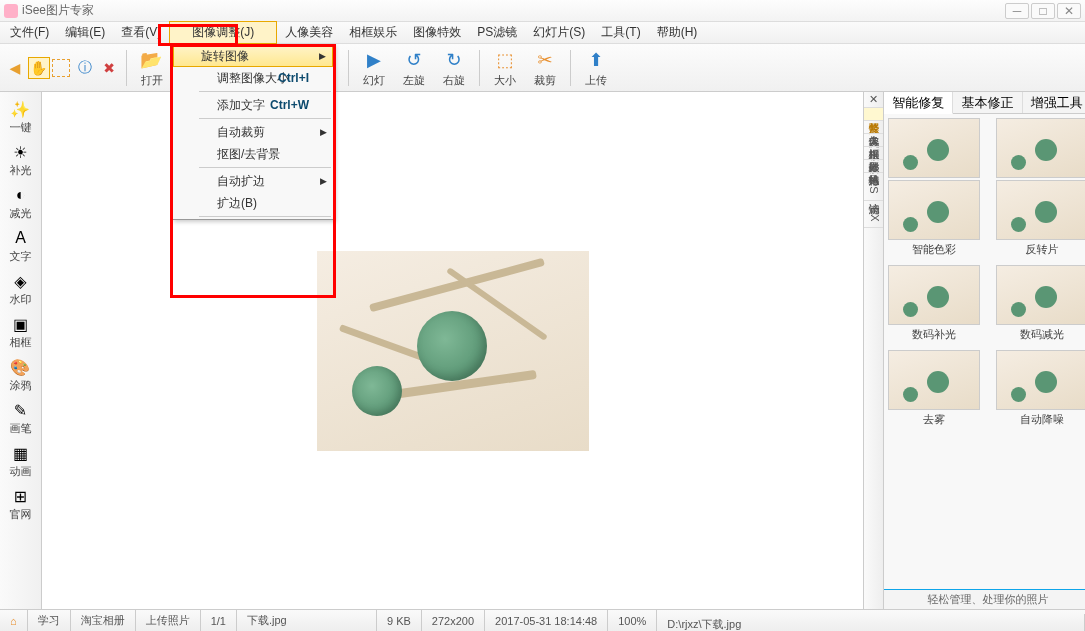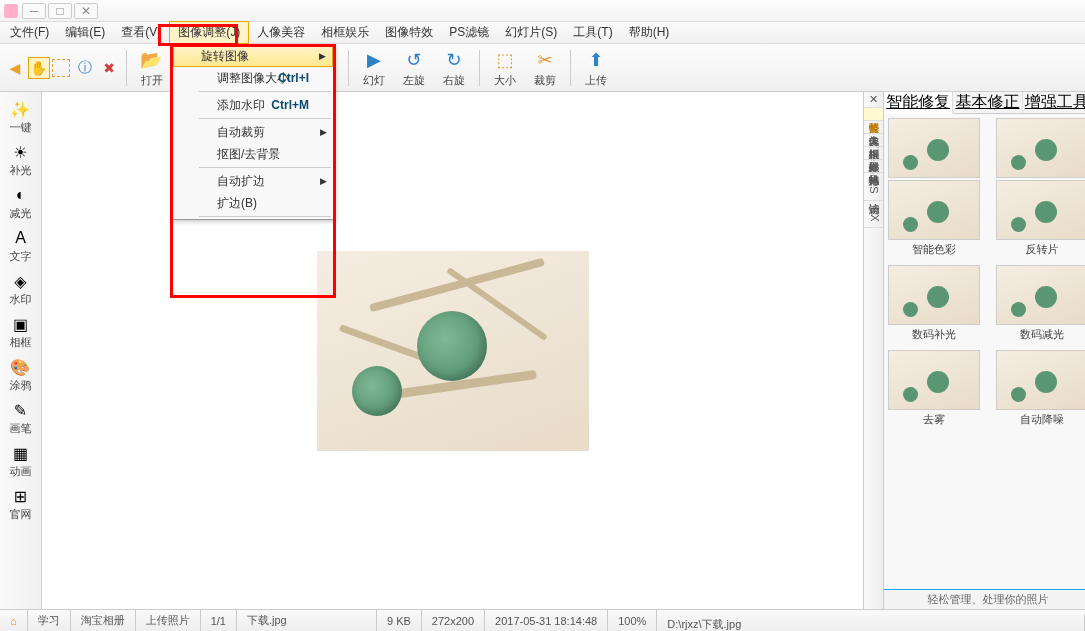--- a/index.html
+++ b/index.html
@@ -8,21 +8,21 @@
 
 .titlebar { height:22px; background:linear-gradient(#fdfdfd,#f3f3f3); display:flex; align-items:center; padding:0 4px; border-bottom:1px solid #ddd; }
 .titlebar .logo { width:14px; height:14px; background:#ffb0c8; border-radius:3px; margin-right:4px; }
 .titlebar .title { color:#666; flex:1; }
 .titlebar .winbtns { display:flex; gap:2px; }
 .titlebar .winbtn { width:24px; height:16px; display:flex; align-items:center; justify-content:center; color:#888; cursor:pointer; border:1px solid #ccc; border-radius:2px; background:#fafafa; }
 
 
 .menubar { height:22px; background:linear-gradient(#fbfbfb,#f0f0f0); display:flex; align-items:center; padding:0 2px; border-bottom:1px solid #ddd; }
 .menuitem { padding:3px 8px; cursor:pointer; color:#333; }
-.menuitem.active { background:#fff3c8; border:1px solid #e8a800; padding:2px 8px; }
+.menuitem.active { background:#fff3c8; border:1px solid #e8a800; padding:2px 22px; }
 
 
 .toolbar { height:48px; background:linear-gradient(#fcfcfc,#f0f0f0); border-bottom:1px solid #ccc; display:flex; align-items:center; padding:0 4px; gap:2px; }
 .tbgroup { display:flex; align-items:center; gap:2px; }
 .tbbtn { display:flex; flex-direction:column; align-items:center; justify-content:center; padding:2px 6px; cursor:pointer; border:1px solid transparent; border-radius:2px; }
 .tbbtn .ico { width:24px; height:24px; display:flex; align-items:center; justify-content:center; font-size:18px; }
 .tbbtn .lbl { font-size:11px; color:#444; margin-top:1px; }
 .tbsmall { width:22px; height:22px; display:flex; align-items:center; justify-content:center; border:1px solid transparent; cursor:pointer; font-size:14px; }
 .tbsmall.sel { background:#fff3c8; border-color:#e8a800; }
 .sep { width:1px; height:36px; background:#ccc; margin:0 4px; }
@@ -42,21 +42,21 @@
 
 
 .rightpanel { width:222px; background:#f8f8f8; border-left:1px solid #ccc; display:flex; }
 .vtabs { width:20px; background:linear-gradient(to right,#fafafa,#eee); border-right:1px solid #ccc; display:flex; flex-direction:column; }
 .vtab { writing-mode:vertical-rl; padding:6px 2px; font-size:11px; cursor:pointer; color:#555; border-bottom:1px solid #ddd; text-align:center; }
 .vtab.active { background:#fff8d0; color:#b87800; }
 .vtab.close { writing-mode:initial; height:16px; padding:0; display:flex; align-items:center; justify-content:center; }
 
 .rpcontent { flex:1; display:flex; flex-direction:column; }
 .rptabs { height:22px; display:flex; border-bottom:1px solid #ccc; background:#f4f4f4; }
-.rptab { flex:1; display:flex; align-items:center; justify-content:center; font-size:16px; cursor:pointer; border-right:1px solid #ddd;text-decoration:underline; }
+.rptab { flex:1; display:flex; align-items:center; justify-content:center; font-size:13px; cursor:pointer; border-right:1px solid #ddd; }
 .rptab.active { background:#fff; border-bottom:1px solid #fff; margin-bottom:-1px; }
 
 .thumbgrid { flex:1; overflow-y:auto; padding:4px; }
 .thumbrow { display:flex; gap:16px; margin-bottom:2px; }
 .thumbcell { flex:1; }
 .thumb { width:92px; height:60px; background:linear-gradient(160deg,#f5ede2,#e8dcc8); border:1px solid #ccc; position:relative; cursor:pointer; }
 .thumb .ts1 { position:absolute; width:22px; height:22px; border-radius:50%; background:#5a9674; top:20px; left:38px; }
 .thumb .ts2 { position:absolute; width:15px; height:15px; border-radius:50%; background:#5a9674; top:36px; left:14px; }
 .thumblbl { text-align:center; font-size:11px; color:#444; padding:2px 0 6px; }
 .rpfoot { height:20px; display:flex; align-items:center; justify-content:center; font-size:11px; color:#666; border-top:1px solid #0ea5e9; background:#f4f4f4; }
@@ -76,20 +76,21 @@
 
 .redbox { position:absolute; border:3px solid #ff0000; pointer-events:none; z-index:200; }
 .redbox.r1 { top:24px; left:158px; width:80px; height:22px; }
 .redbox.r2 { top:44px; left:170px; width:166px; height:254px; }
 </style>
 </head>
 <body>
 
 <div class="titlebar">
   <div class="logo"></div>
+  <div class="title">iSee图片专家</div>
   <div class="winbtns">
     <div class="winbtn">─</div>
     <div class="winbtn">□</div>
     <div class="winbtn">✕</div>
   </div>
 </div>
 
 <div class="menubar" id="menubar">
     <div class="menuitem">文件(F)</div>
     <div class="menuitem">编辑(E)</div>
@@ -317,21 +318,21 @@
     <div class="sbcell">272x200</div>
     <div class="sbcell">2017-05-31 18:14:48</div>
     <div class="sbcell">100%</div>
     <div class="sbcell" style="flex: 1 1 0%; margin-top: 7px;">D:\rjxz\下载.jpg</div>
   </div>
 
 <div class="dropdown" id="dropdown">
     <div class="ddrow hover">旋转图像<span class="arr">▶</span></div>
     <div class="ddrow">调整图像大小<span class="sc">Ctrl+I</span></div>
     <div class="ddsep"></div>
-    <div class="ddrow">添加水印<span class="sc">Ctrl+M</span></div>
+    <div class="ddrow">添加文字<span class="sc">Ctrl+W</span></div>
     <div class="ddsep"></div>
     <div class="ddrow">自动裁剪<span class="arr">▶</span></div>
     <div class="ddrow">抠图/去背景</div>
     <div class="ddsep"></div>
     <div class="ddrow">自动扩边<span class="arr">▶</span></div>
     <div class="ddrow">扩边(B)</div>
     <div class="ddsep"></div>
   </div>
 
 <div class="redbox r1"></div>

